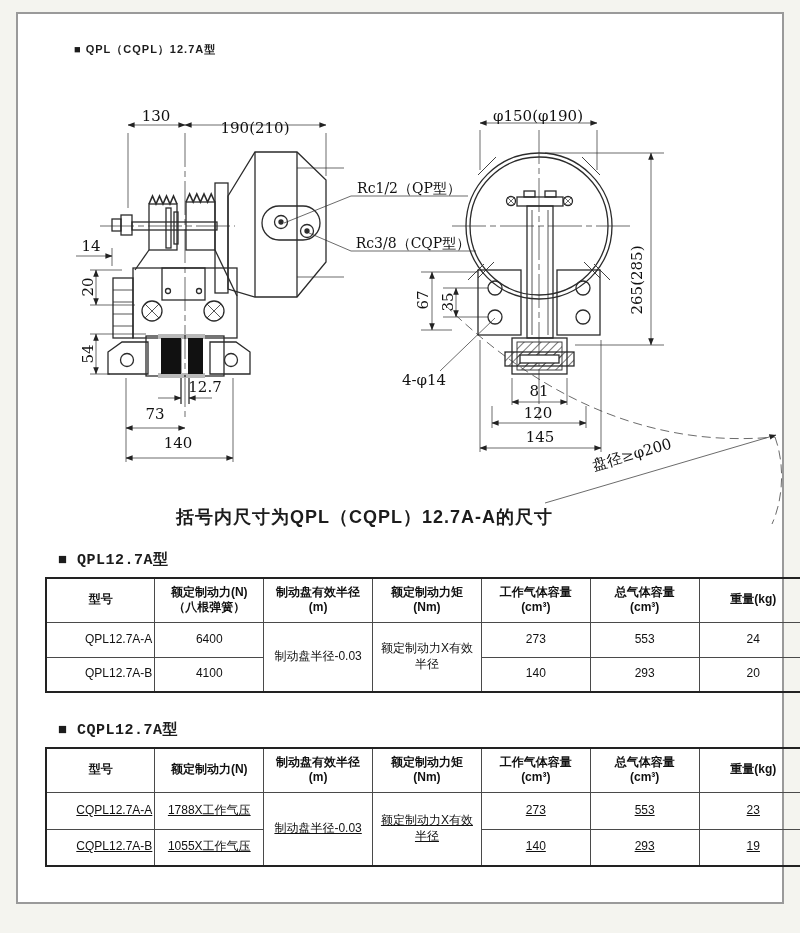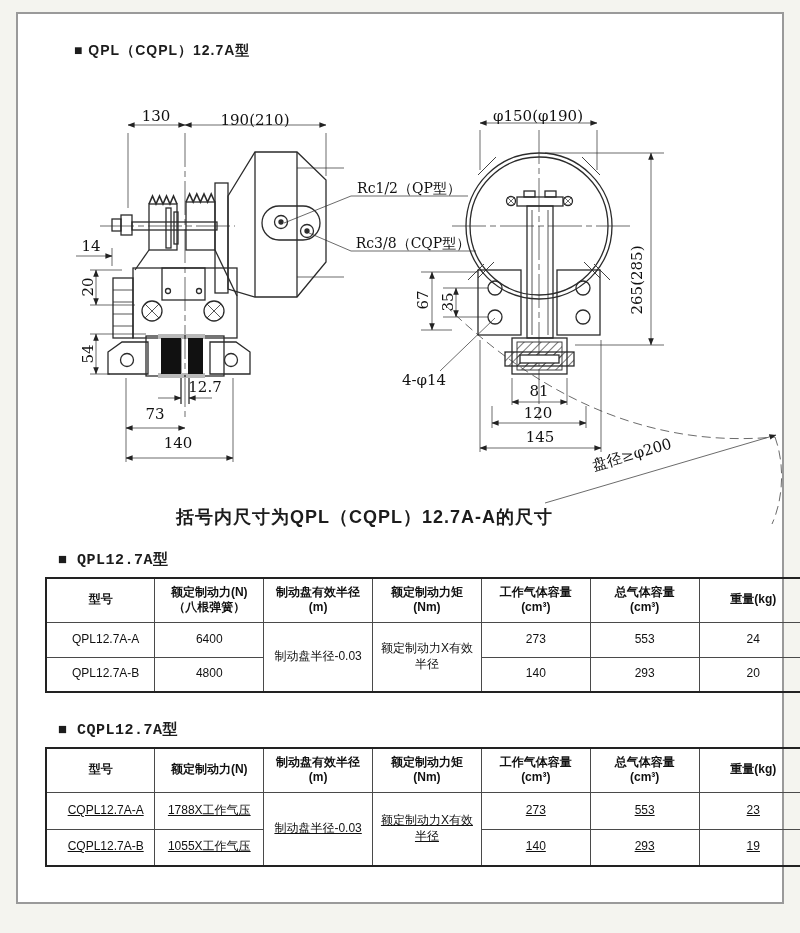--- a/index.html
+++ b/index.html
@@ -7,21 +7,21 @@
     width:800px;height:933px;position:relative;overflow:hidden;
     background:#f4f4ef;
     font-family:"Liberation Sans",sans-serif;color:#1c1c1c;
   }
   .sheet{
     position:absolute;left:16px;top:12px;width:764px;height:888px;
     background:#ffffff;border:2px solid #9a9a9a;
   }
   .doc-title{
     position:absolute;left:74px;top:42px;
-    font-size:14px;font-weight:bold;letter-spacing:1px;
+    font-size:11px;font-weight:bold;letter-spacing:1px;
   }
   .caption{
     position:absolute;left:176px;top:489px;
     font-size:18px;font-weight:bold;letter-spacing:1px;margin-top:16px;
   }
   svg.draw{position:absolute;left:0;top:0;}
   .dim{
     position:absolute;font-family:"DejaVu Serif",serif;font-size:15px;
     white-space:nowrap;color:#111;transform:translate(-50%,-50%);
     background:rgba(255,255,255,0);line-height:1;
@@ -36,21 +36,21 @@
     position:absolute;left:45px;width:764px;
     border-collapse:collapse;table-layout:fixed;
     font-size:12px;text-align:center;color:#111;
     border:2px solid #222;
   }
   table.dtable th, table.dtable td{
     border:1px solid #4a4a4a;padding:2px;line-height:1.3;
     white-space:pre-line;vertical-align:middle;
   }
   table.dtable th{font-weight:bold;}
-  table.dtable td.model{text-align:center;padding-left:12px;}
+  table.dtable td.model{text-align:right;padding-left:12px;}
   #tbl1 thead tr{height:44px;}
   #tbl1 tbody tr{height:35px;}
   #tbl2 thead tr{height:44px;}
   #tbl2 tbody tr{height:37px;text-decoration:underline;}
 </style>
 </head>
 <body>
 
 <div class="sheet"></div>
 
@@ -221,21 +221,21 @@
 
     <rect x="512" y="338" width="55" height="36"></rect>
     <rect x="517" y="342" width="45" height="28" fill="url(#ht)" stroke-width="0.9"></rect>
     <rect x="505" y="352" width="69" height="14" fill="url(#ht)"></rect>
     <rect x="520" y="355" width="39" height="8" fill="#ffffff"></rect>
   </g>
 </svg>
 
 <div>
   <div class="dim" style="left:156px;top:116px">130</div>
-  <div class="dim" style="left:255px;top:120px">190(210)</div>
+  <div class="dim" style="left:255px;top:128px">190(210)</div>
   <div class="dim small" style="left:409px;top:188px">Rc1/2（QP型）</div>
   <div class="dim small" style="left:413px;top:243px">Rc3/8（CQP型）</div>
   <div class="dim" style="left:91px;top:246px">14</div>
   <div class="dim rot" style="left:88px;top:287px">20</div>
   <div class="dim rot" style="left:88px;top:354px">54</div>
   <div class="dim" style="left:205px;top:387px">12.7</div>
   <div class="dim" style="left:155px;top:414px">73</div>
   <div class="dim" style="left:178px;top:443px">140</div>
 
   <div class="dim" style="left:538px;top:116px">φ150(φ190)</div>
@@ -283,21 +283,21 @@
       <td class="model">QPL12.7A-A</td>
       <td>6400</td>
       <td rowspan="2">制动盘半径-0.03</td>
       <td rowspan="2">额定制动力X有效半径</td>
       <td>273</td>
       <td>553</td>
       <td>24</td>
     </tr>
     <tr>
       <td class="model">QPL12.7A-B</td>
-      <td>4800</td>
+      <td>4100</td>
       <td>140</td>
       <td>293</td>
       <td>20</td>
     </tr>
   </tbody>
 </table>
 
 <div class="tbl-title" style="top:720px">■ CQPL12.7A型</div>
 <table class="dtable" id="tbl2" style="top:747px">
   <colgroup>

